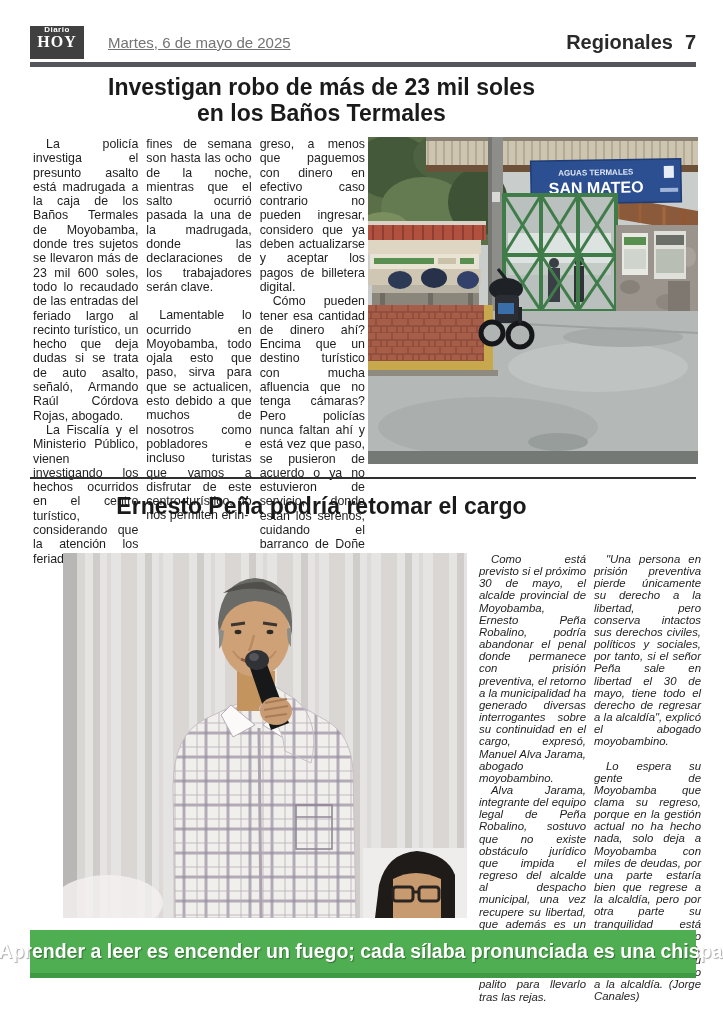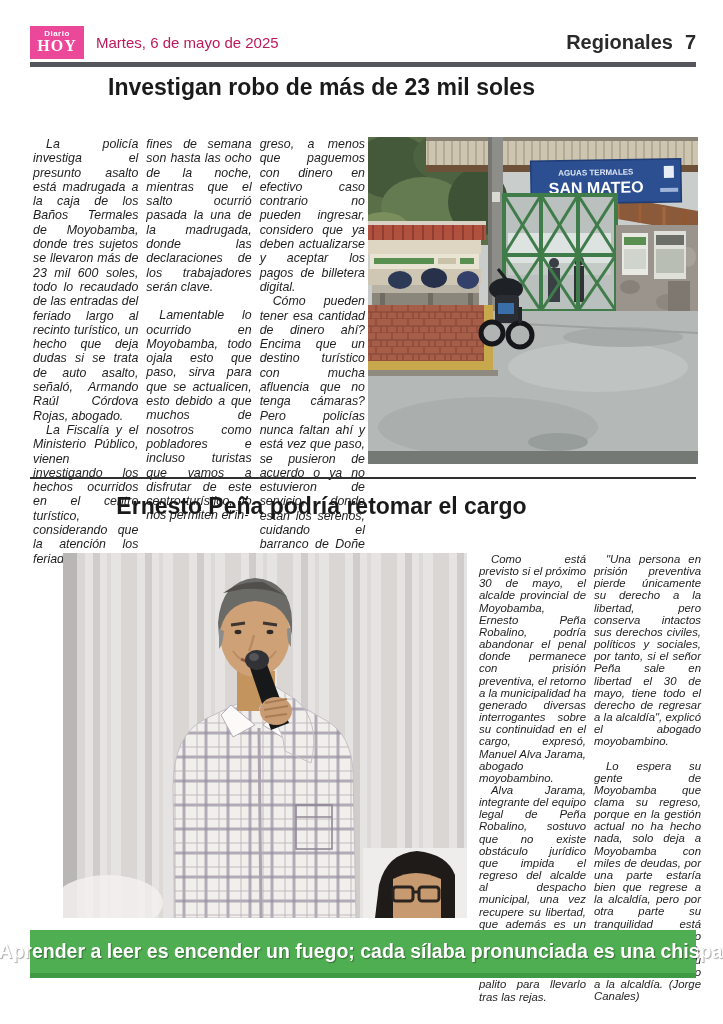--- a/index.html
+++ b/index.html
@@ -1,35 +1,35 @@
 <!DOCTYPE html>
 <html><head>
 <meta charset="utf-8">
 <style>
   html,body{margin:0;padding:0;background:#ffffff;}
   .page{position:relative;width:723px;height:1024px;background:#fff;overflow:hidden;
         font-family:"Liberation Sans",sans-serif;color:#1e1e1e;}
   
   .header{position:absolute;top:25px;left:30px;width:666px;height:34px;
           display:flex;align-items:center;}
-  .logo{width:54px;height:33px;background:#ec4899;color:#fff;text-align:center;
-        display:flex;flex-direction:column;justify-content:center;line-height:1;}
+  .logo{width:54px;height:33px;background:#404040;color:#fff;text-align:center;
+        display:flex;flex-direction:column;justify-content:flex-start;line-height:1;}
   .logo-top{font-size:8px;font-weight:bold;letter-spacing:.5px;}
   .logo-main{font-family:Liberation Serif, serif;font-size:16px;font-weight:bold;letter-spacing:1px;}
-  .date{margin-left:12px;font-size:15px;color:#be185d;}
+  .date{margin-left:24px;font-size:15px;color:#737373;text-decoration:underline;}
   .header-right{margin-left:auto;display:flex;align-items:baseline;gap:12px;
                 font-size:20px;font-weight:bold;color:#2a2a2a;}
   .rule{position:absolute;top:62px;left:30px;width:666px;height:5px;background:#54565b;}
   
   .a-title{position:absolute;left:0;width:643px;text-align:center;font-weight:bold;
            font-size:23px;line-height:26px;color:#1a1a1a;}
   .a1-title{top:74px;}
   .a2-title{top:493px;}
   
-  .a1-cols{position:absolute;top:137px;left:33px;width:332px;display:flex;gap:8px;font-style:italic;}
+  .a1-cols{position:absolute;top:137px;left:33px;width:332px;display:flex;gap:8px;}
   .a1-cols .col{width:107px;font-size:12.4px;line-height:14.3px;text-align:justify;}
   .a1-cols p{margin:0;text-indent:13px;}
   .a1-cols .gap-top{margin-top:14px;}
   .a1-cols .no-indent{text-indent:0;}
   .photo1{position:absolute;top:137px;left:368px;width:330px;height:327px;}
   
   .divider{position:absolute;top:477px;left:30px;width:666px;border-top:2px solid #303030;}
   
   .photo2{position:absolute;top:553px;left:63px;width:404px;height:365px;}
   .a2-cols{position:absolute;top:553px;left:479px;width:222px;display:flex;gap:8px;}
@@ -55,20 +55,21 @@
     <div class="date">Martes, 6 de mayo de 2025</div>
     <div class="header-right">
       <span>Regionales</span>
       <span>7</span>
     </div>
   </div>
   <div class="rule"></div>
 
   <div class="a-title a1-title">
     <div>Investigan robo de más de 23 mil soles</div>
+    <div>en los Baños Termales</div>
   </div>
 
   <div class="a1-cols">
     <div class="col">
       <p>La policía investiga el presunto asalto está madrugada a la caja de los Baños Termales de Moyobamba, donde tres sujetos se llevaron más de 23 mil 600 soles, todo lo recaudado de las entradas del feriado largo al recinto turístico, un hecho que deja dudas si se trata de auto asalto, señaló, Armando Raúl Córdova Rojas, abogado.</p>
       <p>La Fiscalía y el Ministerio Público, vienen investigando los hechos ocurridos en el centro turístico, considerando que la atención los feriados y los</p>
     </div>
     <div class="col">
       <p class="no-indent">fines de semana son hasta las ocho de la noche, mientras que el salto ocurrió pasada la una de la madrugada, donde las declaraciones de los trabajadores serán clave.</p>
       <p class="gap-top">Lamentable lo ocurrido en Moyobamba, todo ojala esto que paso, sirva para que se actualicen, esto debido a que muchos de nosotros como pobladores e incluso turistas que vamos a disfrutar de este centro turístico, no nos permiten el in-</p>

